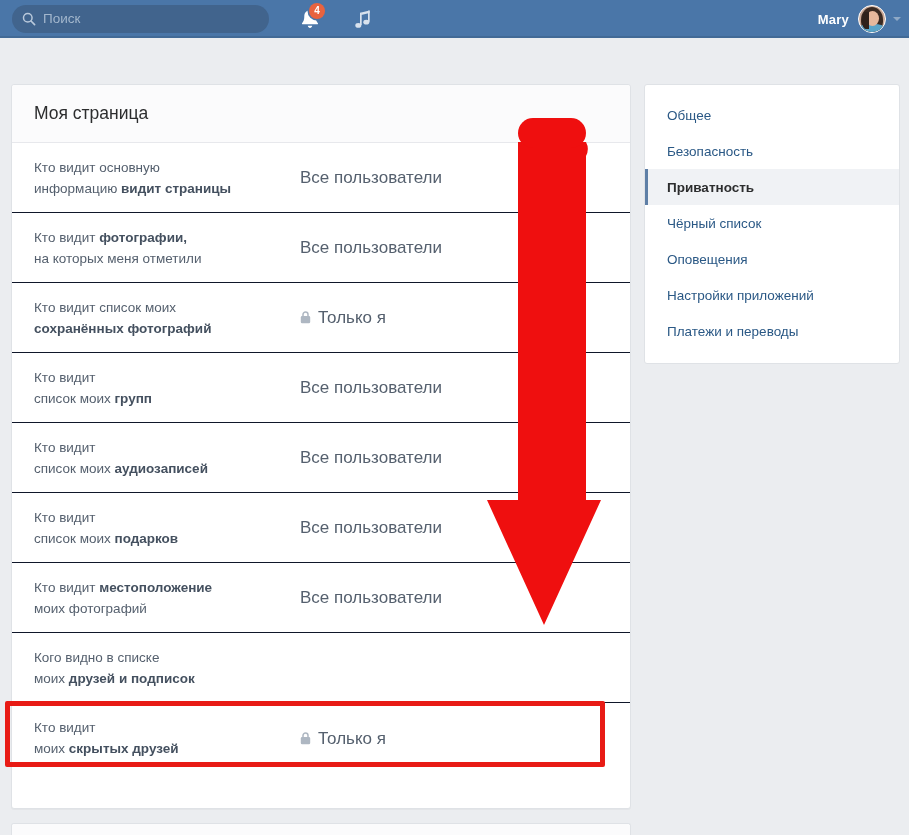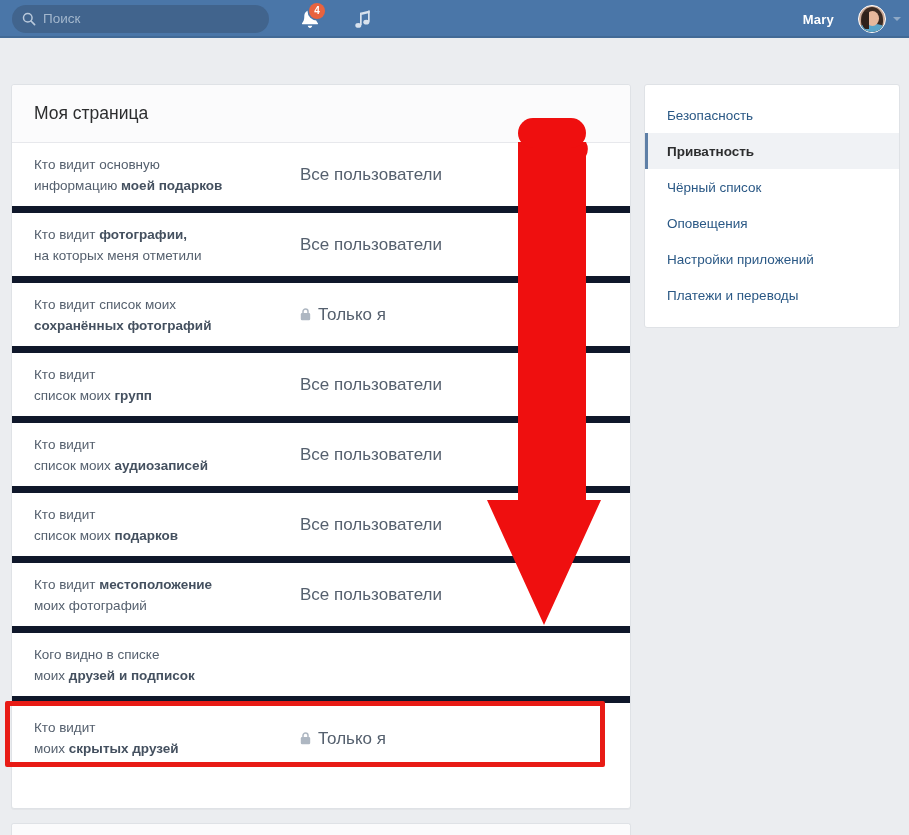--- a/index.html
+++ b/index.html
@@ -92,21 +92,21 @@
     position: absolute;
     right: 8px; top: 0;
     height: 38px;
     display: flex;
     align-items: center;
   }
   .user-name {
     color: #ffffff;
     font-size: 13px;
     font-weight: bold;
-    margin-right: 24px;
+    margin-right: 9px;
     letter-spacing: 0.2px;
   }
   .avatar {
     width: 28px; height: 28px;
     border-radius: 50%;
     overflow: hidden;
     position: relative;
     background: #c9a896;
     flex: 0 0 auto;
     border: 1.5px solid #ffffff;
@@ -187,21 +187,21 @@
     border-bottom: none;
     height: 58px;
   }
 
   
   .rows { padding: 0 0 0 0; }
   .srow {
     display: flex;
     align-items: center;
     min-height: 70px;
-    border-bottom: 7px solid #0f172a;
+    border-bottom: 1px solid #0f172a;
     padding: 10px 0;
   }
   .srow:last-child { border-bottom: none; }
   .srow-label {
     flex: 0 0 auto;
     width: 288px;
     padding-left: 22px;
     font-size: 13.5px;
     line-height: 21px;
     color: #55606e;
@@ -328,21 +328,21 @@
 </div>
 
 <div id="page">
 
   <div class="card" id="card-main">
     <div class="card-header">
       <span class="card-title">Моя страница</span>
     </div>
     <div class="rows" id="rows-container">
         <div class="srow">
-          <div class="srow-label"><span>Кто видит основную</span><br><span>информацию <b>моей подарков</b></span></div>
+          <div class="srow-label"><span>Кто видит основную</span><br><span>информацию <b>видит страницы</b></span></div>
           <div class="srow-value">
             <span>
               <span class="value-multiline">Все пользователи</span>
             </span>
           </div>
         </div>
         <div class="srow">
           <div class="srow-label"><span>Кто видит <b>фотографии,</b></span><br><span>на которых меня отметили</span></div>
           <div class="srow-value">
             <span>
@@ -414,20 +414,23 @@
 
   <div class="hl-box"></div>
 
   <div class="card" id="card-posts">
     <div class="card-header">
       <span class="card-title">Записи на странице</span>
     </div>
   </div>
 
   <div id="sidebar">
+      <div class="side-item">
+        <span>Общее</span>
+      </div>
       <div class="side-item">
         <span>Безопасность</span>
       </div>
       <div class="side-item active">
         <span>Приватность</span>
       </div>
       <div class="side-item">
         <span>Чёрный список</span>
       </div>
       <div class="side-item">

